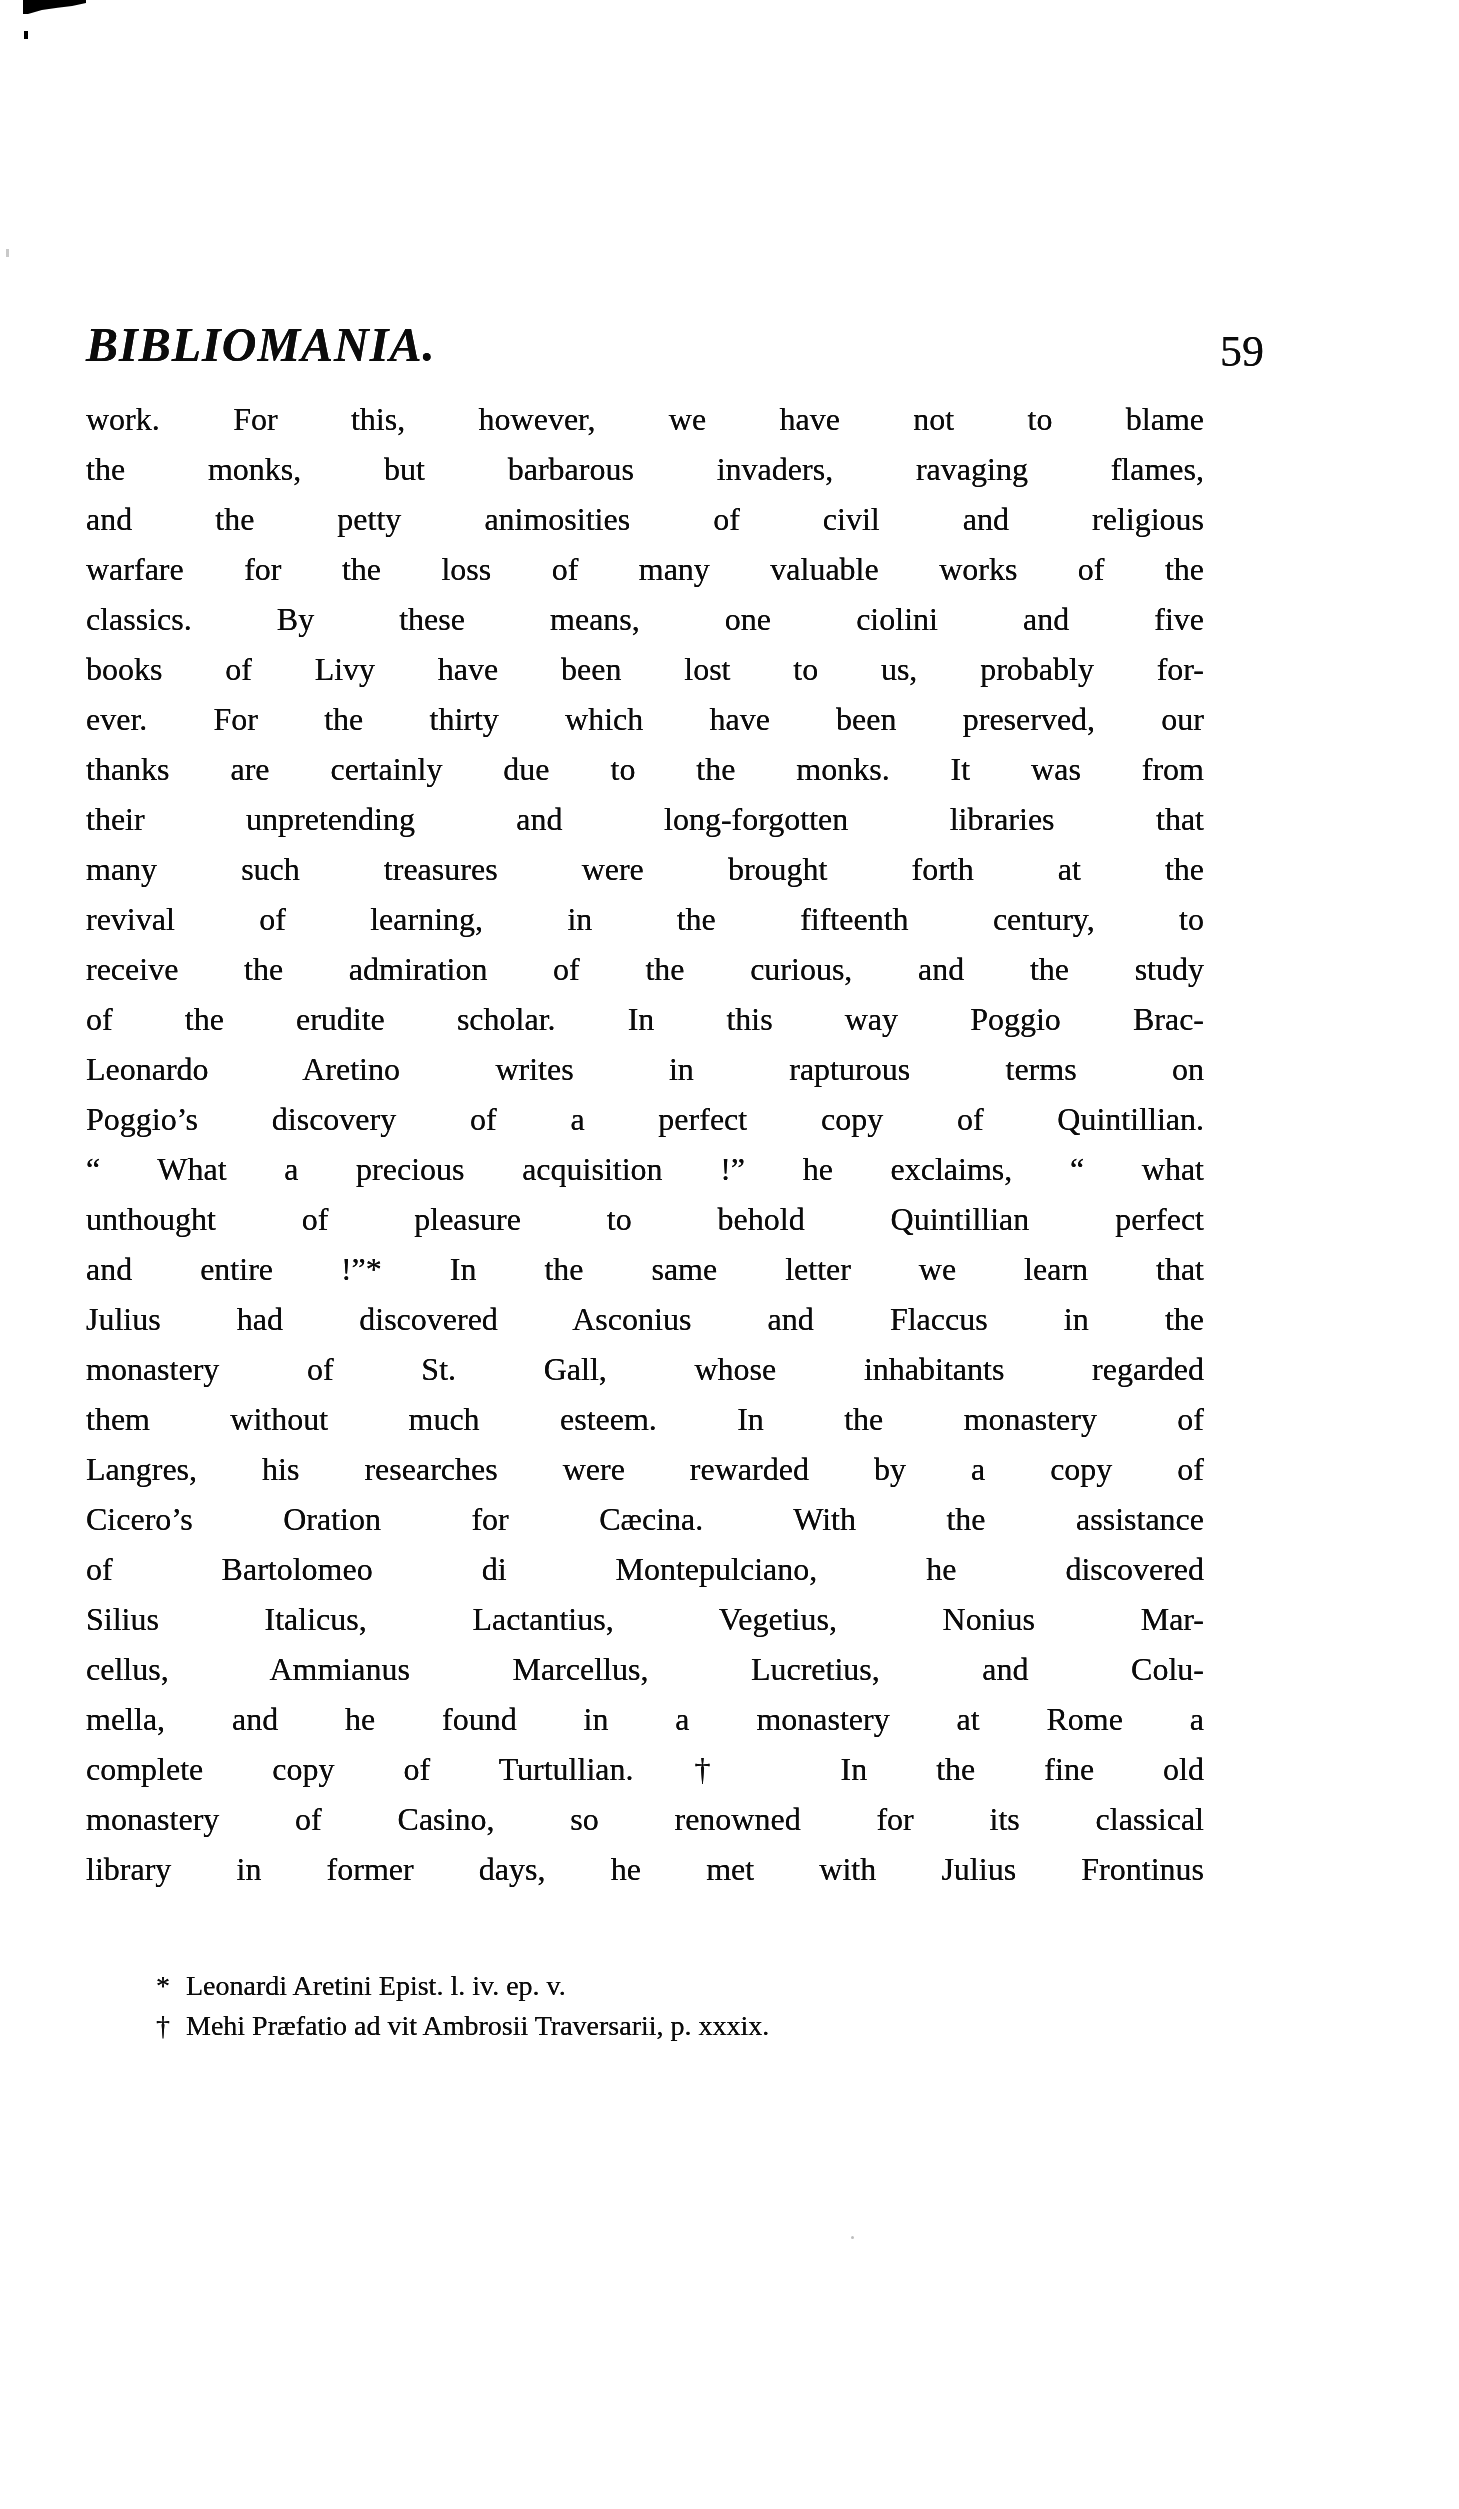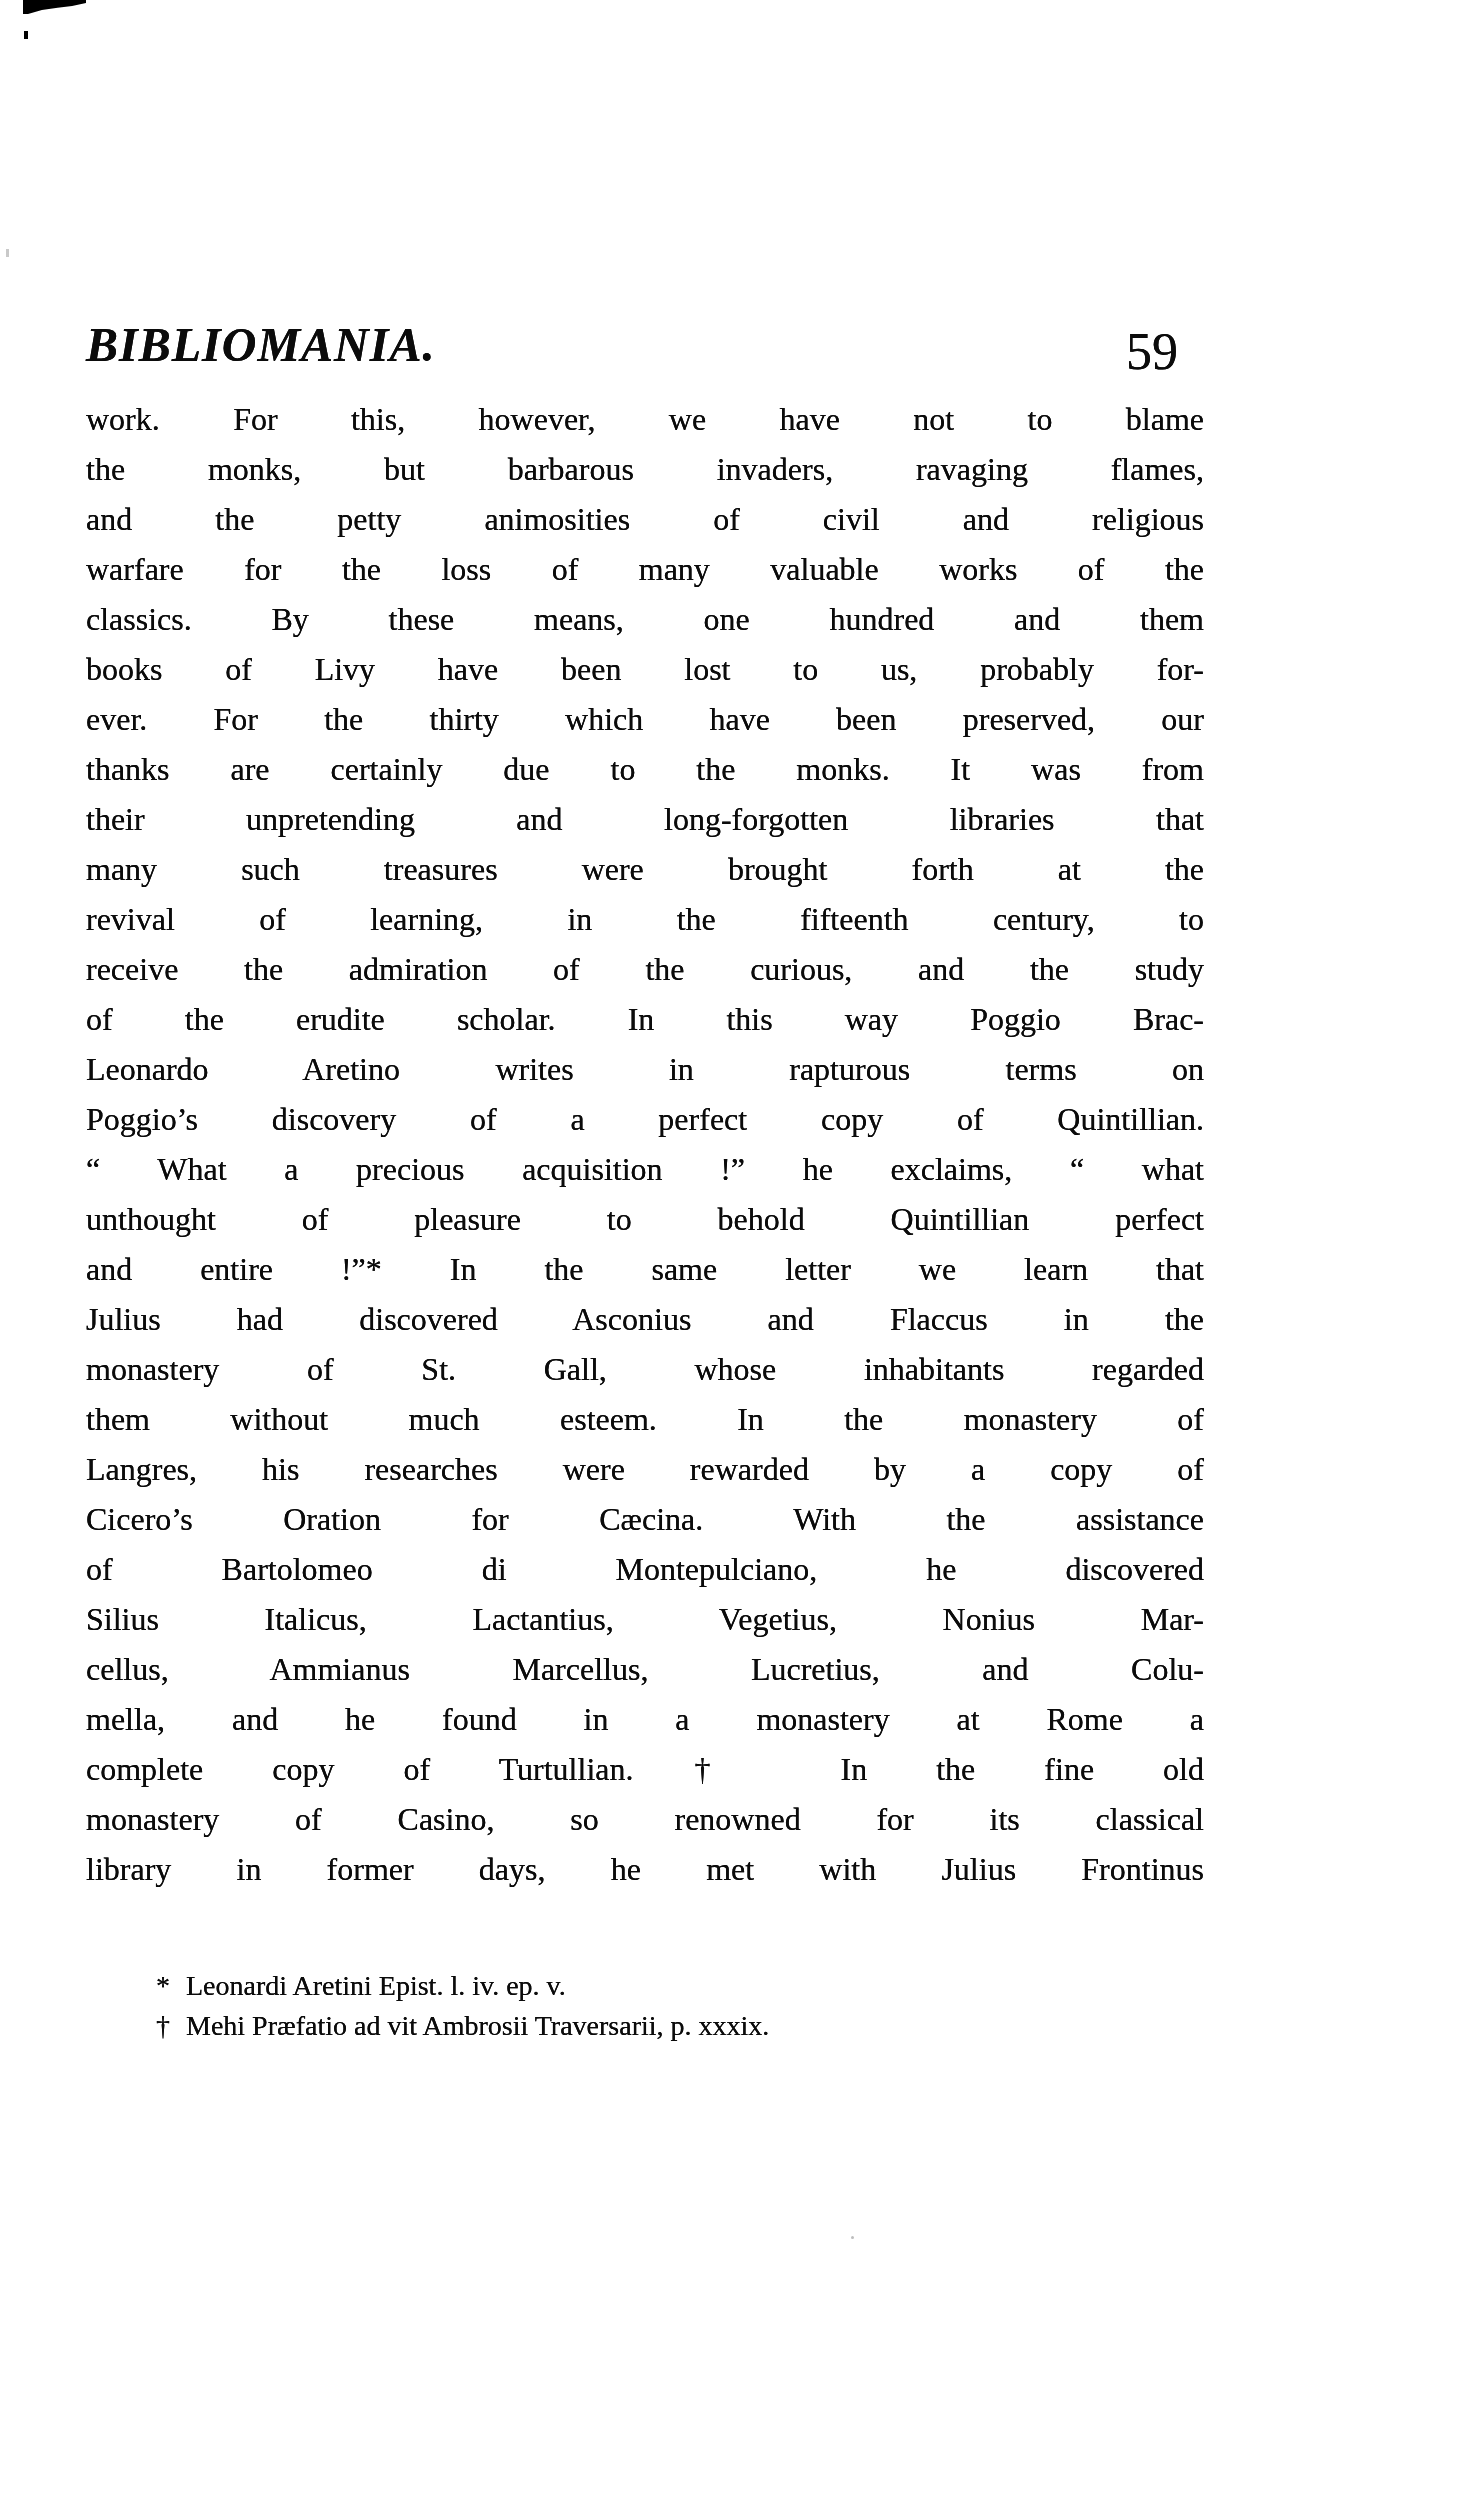--- a/index.html
+++ b/index.html
@@ -44,22 +44,22 @@
     text-align: left;
     font-style: italic;
     font-weight: bold;
     font-size: 48px;
     line-height: 50px;
     letter-spacing: 1px;
     text-shadow: 0 0 0.5px currentColor;
   }
   .page-number {
     position: absolute;
-    left: 1126px; top: 328px;
-    font-size: 52px;
+    left: 1220px; top: 328px;
+    font-size: 44px;
     line-height: 48px;
     text-shadow: 0 0 0.5px currentColor;
   }
   .body-text {
     position: absolute;
     left: 86px; top: 394px;
     width: 1118px;
     font-size: 32px;
     line-height: 50px;
     text-shadow: 0 0 0.5px currentColor;
@@ -94,21 +94,21 @@
 <div class="running-head">BIBLIOMANIA.</div>
 
 <div class="page-number">59</div>
 
 <div class="body-text">
 
 <div class="line">work. For this, however, we have not to blame</div>
     <div class="line">the monks, but barbarous invaders, ravaging flames,</div>
     <div class="line">and the petty animosities of civil and religious</div>
     <div class="line">warfare for the loss of many valuable works of the</div>
-    <div class="line">classics. By these means, one hundred and them</div>
+    <div class="line">classics. By these means, one ciolini and five</div>
     <div class="line">books of Livy have been lost to us, probably for-</div>
     <div class="line">ever. For the thirty which have been preserved, our</div>
     <div class="line">thanks are certainly due to the monks. It was from</div>
     <div class="line">their unpretending and long-forgotten libraries that</div>
     <div class="line">many such treasures were brought forth at the</div>
     <div class="line">revival of learning, in the fifteenth century, to</div>
     <div class="line">receive the admiration of the curious, and the study</div>
     <div class="line">of the erudite scholar. In this way Poggio Brac-</div>
     <div class="line">Leonardo Aretino writes in rapturous terms on</div>
     <div class="line">Poggio’s discovery of a perfect copy of Quintillian.</div>

